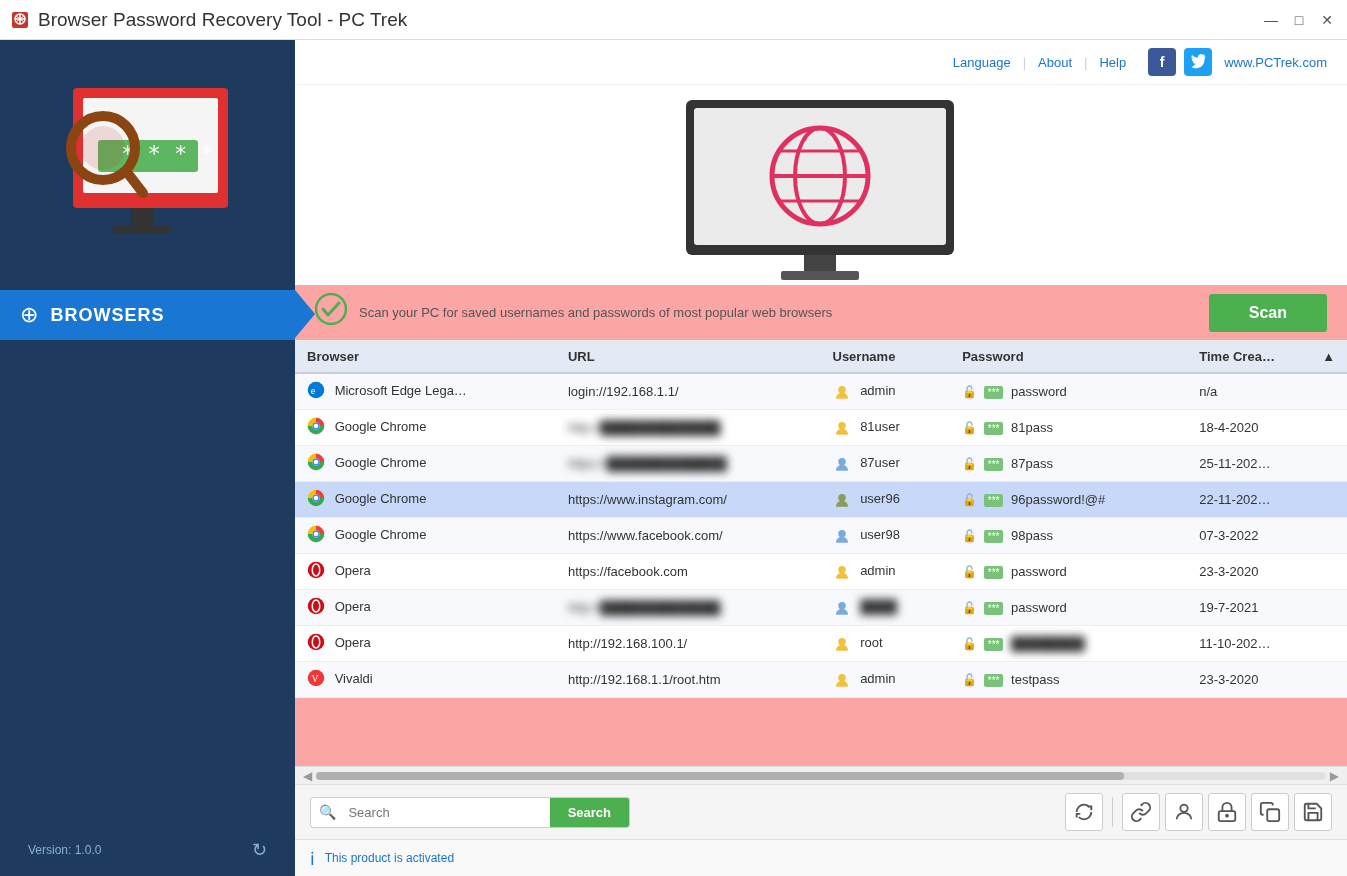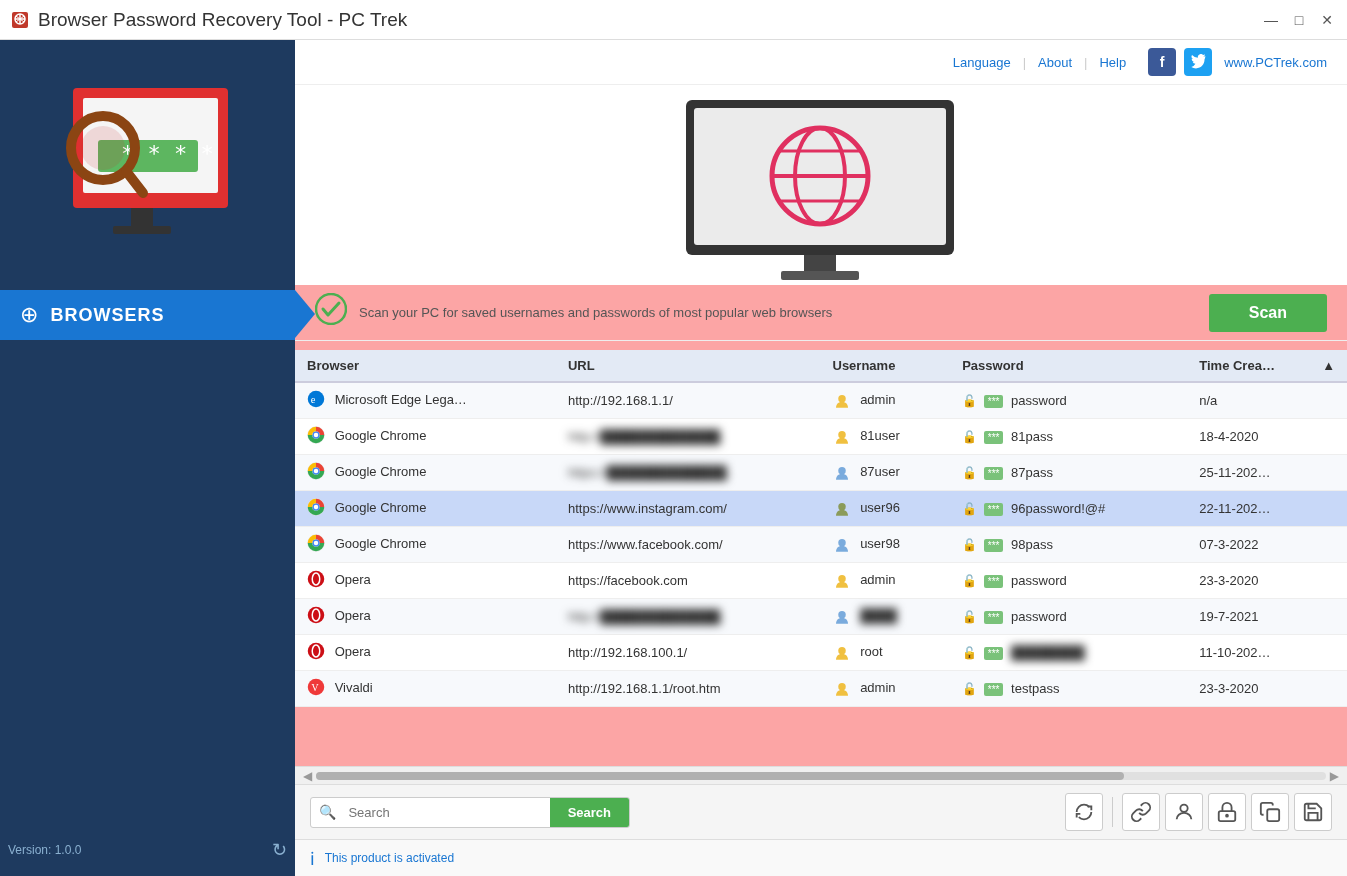--- a/index.html
+++ b/index.html
@@ -58,21 +58,21 @@
       height: 0;
       border-left: 20px solid #1976d2;
       border-top: 24px solid transparent;
       border-bottom: 24px solid transparent;
     }
     .browsers-globe { font-size: 22px; margin-right: 12px; color: #fff; }
     .browsers-label { color: #fff; font-size: 18px; font-weight: bold; letter-spacing: 1px; }
 
     .sidebar-version {
       margin-top: auto;
-      padding: 15px 8px;
+      padding: 15px 28px;
       width: 100%;
       display: flex;
       align-items: center;
       justify-content: space-between;
       color: #8ab0d0;
       font-size: 12px;
     }
     .refresh-icon { font-size: 18px; cursor: pointer; color: #8ab0d0; }
 
     
@@ -135,21 +135,20 @@
     .table-wrapper {
       flex: 1;
       overflow: hidden;
       display: flex;
       flex-direction: column;
     }
     .table-container {
       flex: 1;
       overflow-y: auto;
       overflow-x: auto;
-      margin-top: 9px;
     }
     table {
       width: 100%;
       border-collapse: collapse;
       min-width: 900px;
     }
     thead tr {
       background: #e3eaf5;
     }
     thead th {
@@ -380,21 +379,21 @@
           </thead>
           <tbody id="table-body">
           <tr>
       <td>
         <span style="display:inline-block;vertical-align:middle;margin-right:6px;"><svg width="18" height="18" viewBox="0 0 24 24">
                       <circle cx="12" cy="12" r="11" fill="#0078d7"></circle>
                       <text x="5" y="17" font-size="14" fill="#fff" font-family="serif">e</text>
                     </svg></span>
         <span>Microsoft Edge Lega…</span>
       </td>
-      <td><span class="">http://192.168.1.1/</span></td>
+      <td><span class="">login://192.168.1.1/</span></td>
       <td>
         <svg width="18" height="18" viewBox="0 0 24 24" style="vertical-align:middle;margin-right:6px;">
                     <circle cx="12" cy="9" r="5" fill="#f0c040"></circle>
                     <path d="M4 21c0-5 3.6-8 8-8s8 3 8 8" fill="#f0c040"></path>
                   </svg>
         <span class="">admin</span>
       </td>
       <td>
         <span style="color:#6aaa6a;font-size:12px;margin-right:3px;">🔓</span>
         <span style="background:#7ac27a;color:#fff;font-size:10px;padding:1px 4px;border-radius:2px;margin-right:4px;">***</span>

